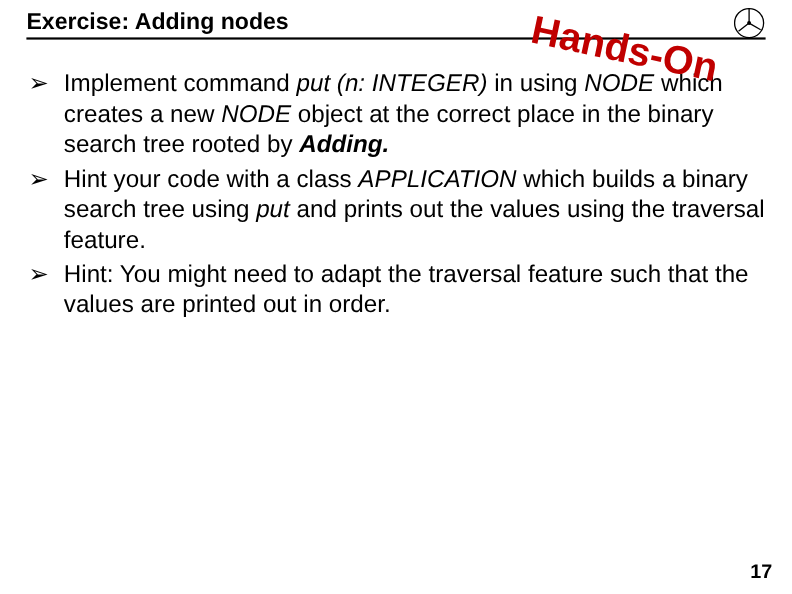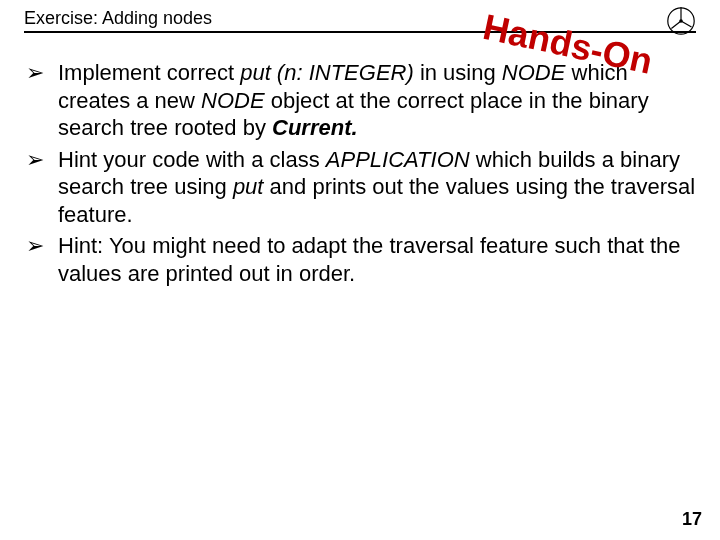--- a/index.html
+++ b/index.html
@@ -21,22 +21,22 @@
     padding: 8px 24px 0 24px;
   }
   .header {
     display: flex;
     align-items: baseline;
     justify-content: space-between;
     border-bottom: 2px solid #000;
     padding-bottom: 2px;
   }
   .title {
-    font-size: 18px;
-    font-weight: 400;
+    font-size: 21px;
+    font-weight: 700;
   }
   .logo {
     width: 30px;
     height: 30px;
     position: absolute;
     top: 6px;
     right: 24px;
   }
   .stamp {
     position: absolute;
@@ -92,21 +92,21 @@
     <line x1="50" y1="50" x2="85" y2="70" stroke="#000" stroke-width="4"></line>
     <line x1="50" y1="50" x2="18" y2="75" stroke="#000" stroke-width="4"></line>
     <circle cx="50" cy="50" r="6" fill="#000"></circle>
   </svg>
 
   <div class="stamp">Hands-On</div>
 
   <div class="body">
       <div class="bullet">
         <div class="marker">➢</div>
-        <div class="text"><span>Implement correct </span><span class="i">put (n: INTEGER)</span><span> in using </span><span class="i">NODE</span><span> which creates a new </span><span class="i">NODE</span><span> object at the correct place in the binary search tree rooted by </span><span class="bi">Current.</span></div>
+        <div class="text"><span>Implement command </span><span class="i">put (n: INTEGER)</span><span> in using </span><span class="i">NODE</span><span> which creates a new </span><span class="i">NODE</span><span> object at the correct place in the binary search tree rooted by </span><span class="bi">Adding.</span></div>
       </div>
       <div class="bullet">
         <div class="marker">➢</div>
         <div class="text"><span>Hint your code with a class </span><span class="i">APPLICATION</span><span> which builds a binary search tree using </span><span class="i">put</span><span> and prints out the values using the traversal feature.</span></div>
       </div>
       <div class="bullet">
         <div class="marker">➢</div>
         <div class="text"><span>Hint: You might need to adapt the traversal feature such that the values are printed out in order.</span></div>
       </div>
     </div>

